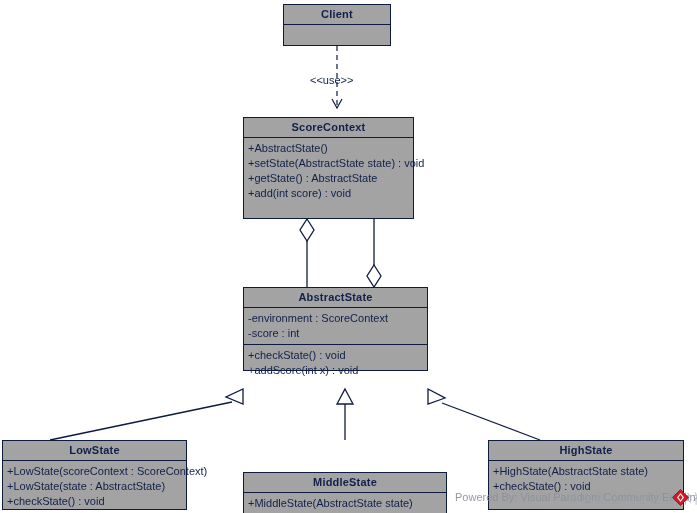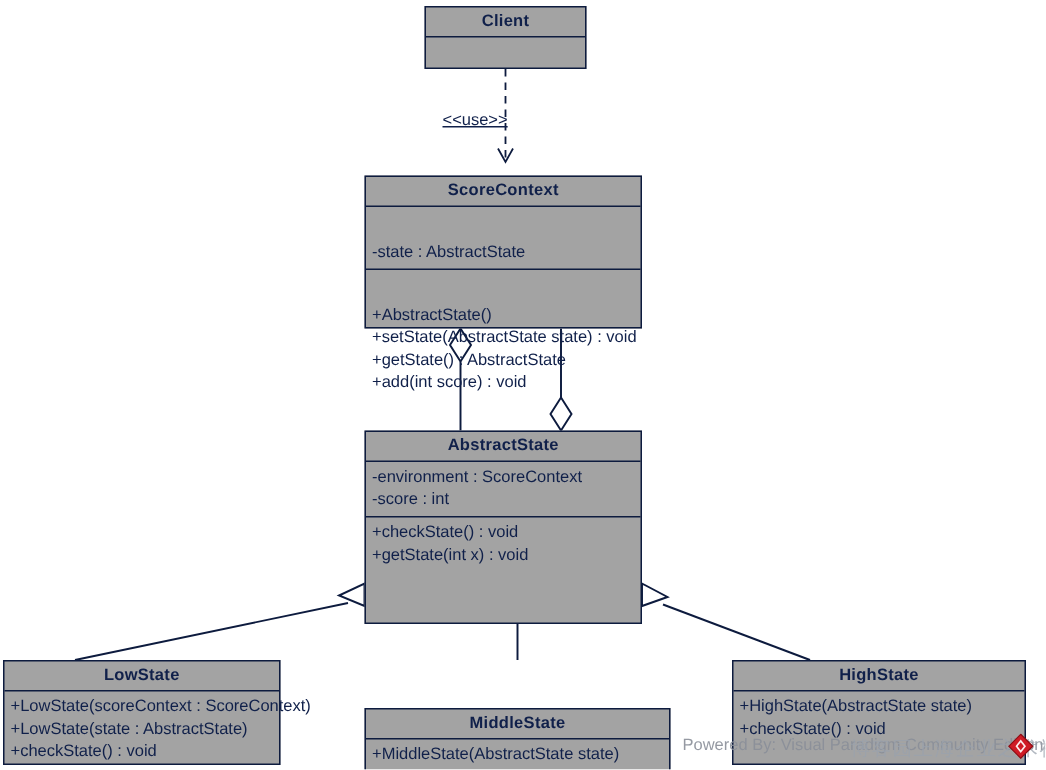--- a/index.html
+++ b/index.html
@@ -126,42 +126,39 @@
       <line x1="540" y1="440" x2="442" y2="403" stroke="#0d1b3e" stroke-width="1.3"></line>
       <polygon points="428,389 428,404 445,398" fill="#ffffff" stroke="#0d1b3e" stroke-width="1.3"></polygon>
     </g>
   </svg>
 
   <div class="uml-class" style="left:283px; top:4px; width:108px; height:42px;">
     <div class="uml-title">Client</div>
     <div class="uml-compartment flexfill"></div>
   </div>
 
-  <div class="uml-class" style="left:243px; top:117px; width:185px; height:102px;gap:20px;">
+  <div class="uml-class" style="left:243px; top:117px; width:171px; height:102px;">
     <div class="uml-title">ScoreContext</div>
-    <div class="uml-compartment bordered">
-      <div class="uml-member">-state : AbstractState</div>
-    </div>
     <div class="uml-compartment flexfill">
       <div class="uml-member">+AbstractState()</div>
       <div class="uml-member">+setState(AbstractState state) : void</div>
       <div class="uml-member">+getState() : AbstractState</div>
       <div class="uml-member">+add(int score) : void</div>
     </div>
   </div>
 
-  <div class="uml-class" style="left:243px; top:287px; width:185px; height:129px;">
+  <div class="uml-class" style="left:243px; top:287px; width:185px; height:84px;">
     <div class="uml-title">AbstractState</div>
     <div class="uml-compartment bordered">
       <div class="uml-member">-environment : ScoreContext</div>
       <div class="uml-member">-score : int</div>
     </div>
     <div class="uml-compartment flexfill">
       <div class="uml-member">+checkState() : void</div>
-      <div class="uml-member">+getState(int x) : void</div>
+      <div class="uml-member">+addScore(int x) : void</div>
     </div>
   </div>
 
   <div class="uml-class" style="left:2px; top:440px; width:185px; height:70px;">
     <div class="uml-title">LowState</div>
     <div class="uml-compartment flexfill">
       <div class="uml-member">+LowState(scoreContext : ScoreContext)</div>
       <div class="uml-member">+LowState(state : AbstractState)</div>
       <div class="uml-member">+checkState() : void</div>
     </div>
@@ -176,21 +173,21 @@
   </div>
 
   <div class="uml-class" style="left:488px; top:440px; width:196px; height:70px;">
     <div class="uml-title">HighState</div>
     <div class="uml-compartment flexfill">
       <div class="uml-member">+HighState(AbstractState state)</div>
       <div class="uml-member">+checkState() : void</div>
     </div>
   </div>
 
-  <div class="edge-label" style="left:295px; top:74px;text-decoration:underline;">&lt;&lt;use&gt;&gt;</div>
+  <div class="edge-label" style="left:310px; top:74px;">&lt;&lt;use&gt;&gt;</div>
 
   <div class="watermark" style="left:455px; top:491px;">Powered By: Visual Paradigm Community Edition</div>
 
   <div class="watermark-cn" style="left:567px; top:490px;">博客园上海企业之术社区</div>
 
   <svg class="vp-logo" viewBox="0 0 17 17" xmlns="http://www.w3.org/2000/svg" style="left:672px; top:489px;">
     <polygon points="8.5,0.5 16.5,8.5 8.5,16.5 0.5,8.5" fill="#cf1b26" stroke="#8e0d14" stroke-width="0.8"></polygon>
     <polygon points="8.5,4 12,8.5 8.5,13 5,8.5" fill="#ffffff" opacity="0.92"></polygon>
     <polygon points="8.5,5.8 10.6,8.5 8.5,11.2 6.4,8.5" fill="#cf1b26"></polygon>
   </svg>

